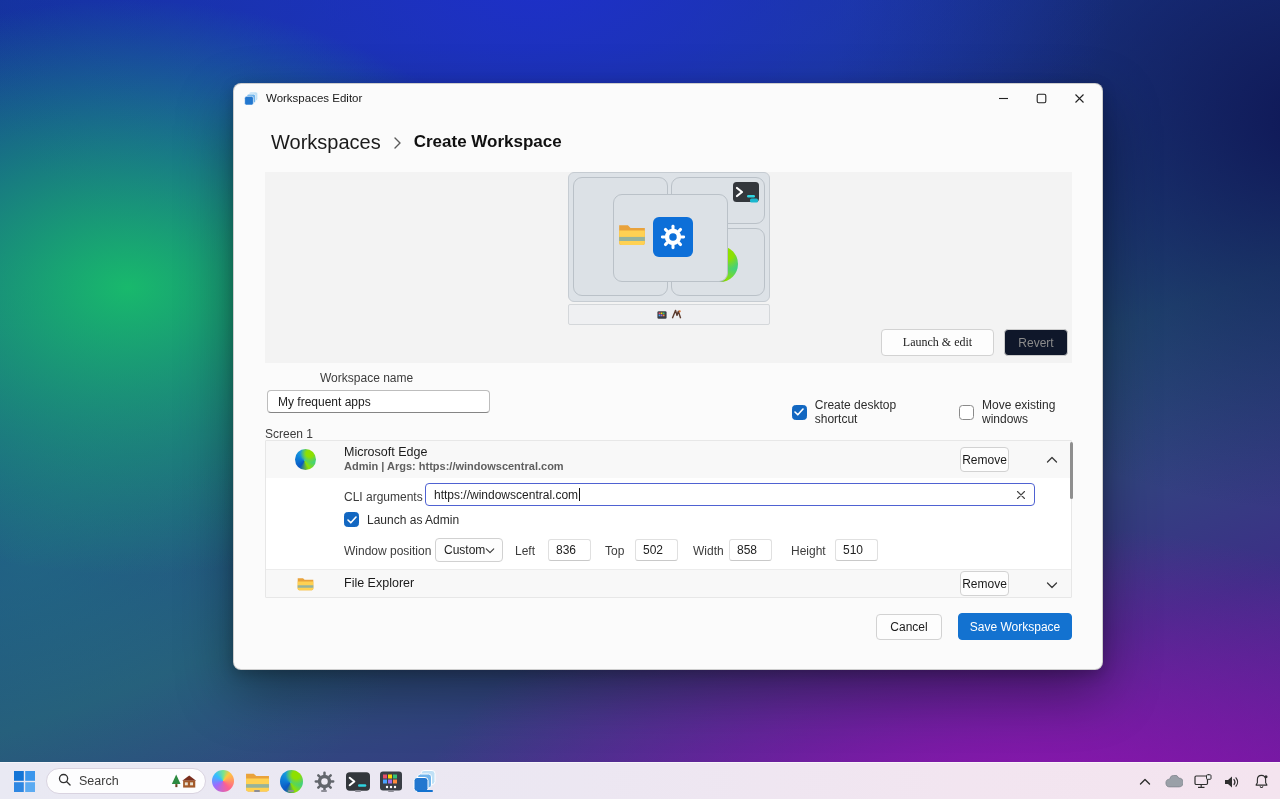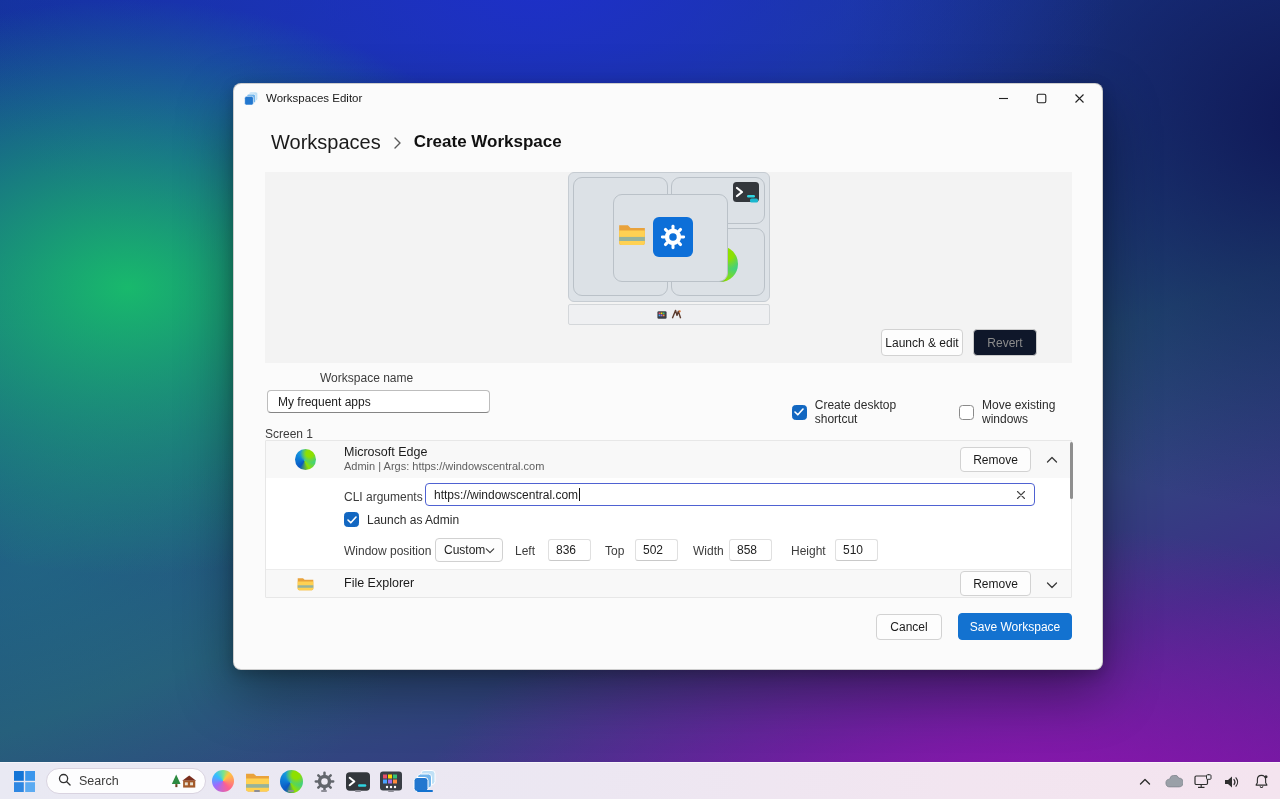--- a/index.html
+++ b/index.html
@@ -39,43 +39,43 @@
   .hero { left:31px; top:88px; width:807px; height:191px; background:#f3f3f3; }
   .monitor { left:303px; top:0; width:202px; height:130px; background:#dde2e7;
              border:1px solid #c6ccd2; border-radius:6px; }
   .tile { position:absolute; background:#dce1e6; border:1.5px solid #bac1c8; border-radius:9px; }
   .mstrip { left:303px; top:132px; width:202px; height:21px; background:#eff0f2;
             border:1px solid #d4d7da; border-radius:2px; display:flex; align-items:center;
             justify-content:center; gap:4px; }
   .hero-btns { position:absolute; top:157px; left:616px; display:flex; gap:10px; }
   .btn { display:flex; align-items:center; justify-content:center; font-size:12px;
          border-radius:4px; border:1px solid #d2d2d2; background:#fdfdfd; color:#1b1b1b; }
-  .btn-launch { width:82px; height:27px; }
+  .btn-launch { width:113px; height:27px;font-family:Liberation Serif, serif; }
   .btn-revert { width:64px; height:27px; background:#0f172a; border-color:#cbcbcb; color:#8b8b8b; }
 
   .lbl { font-size:12px; color:#3c3c3c; }
   .name-label { left:39px; top:287px;margin-left:47px; }
   .name-input { left:33px; top:306px; width:223px; height:23px; background:#fff;
                 border:1px solid #bdbdbd; border-bottom:1.5px solid #858585; border-radius:4px;
                 font-size:12px; color:#222; display:flex; align-items:center; padding-left:10px; }
   .cb-row { left:558px; top:314px; display:flex; gap:20px; }
   .cb-item { display:flex; align-items:center; gap:8px; }
   .checkbox { width:15px; height:15px; border-radius:3.5px; border:1px solid #8a8a8a; background:#fff;
               display:flex; align-items:center; justify-content:center; }
   .checkbox.checked { background:#1267c1; border-color:#1267c1; }
   .cb-label { font-size:12px; color:#2c2c2c; }
 
   .screen-label { left:31px; top:343px; }
   .app-card { left:31px; top:356px; width:807px; border:1px solid #e7e7e7; border-radius:1px;
               background:#fff; overflow:hidden; }
   .app-header { position:relative; height:37px; background:#f8f8f8; }
   .row-file { position:relative; height:28px; background:#f8f8f8; border-top:1px solid #ececec; }
   .app-title { position:absolute; left:78px; top:4px; font-size:12.5px; color:#1b1b1b; }
-  .app-sub { position:absolute; left:78px; top:19px; font-size:11px; color:#5f5f5f; }
-  .remove-btn { position:absolute; left:694px; width:71px; height:25px; }
+  .app-sub { position:absolute; left:78px; top:19px; font-size:11px; color:#5f5f5f;font-weight:bold; }
+  .remove-btn { position:absolute; left:694px; width:49px; height:25px; }
   .chev { position:absolute; left:779px; width:14px; height:14px; display:flex; align-items:center; justify-content:center; }
 
   .expanded { position:relative; height:91px; background:#fff; }
   .cli-input { position:absolute; left:159px; top:5px; width:610px; height:23px; background:#fff;
                border:1.5px solid #4f62d2; border-radius:4px; display:flex; align-items:center;
                padding:0 8px; font-size:12px; color:#1d1d1d; }
   .caret { display:inline-block; width:1px; height:13px; background:#111; margin-left:1px; }
   .cli-clear { margin-left:auto; display:flex; align-items:center; }
   .pos-dd { position:absolute; left:169px; top:60px; width:68px; height:24px; background:#fdfdfd;
             border:1px solid #d1d1d1; border-radius:4px; display:flex; align-items:center;

